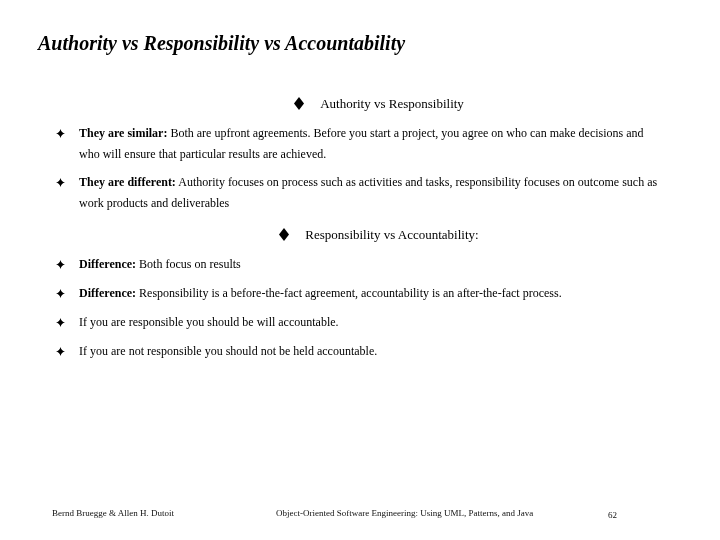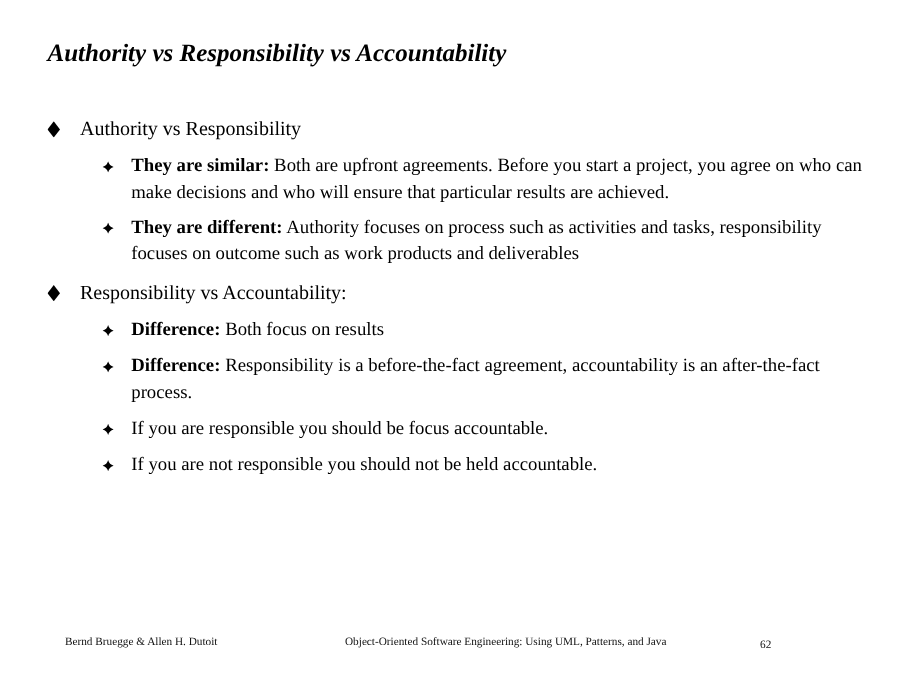--- a/index.html
+++ b/index.html
@@ -32,38 +32,39 @@
   .content {
     position: absolute;
     left: 0;
     top: 90px;
     right: 0;
   }
   .section-heading {
     display: flex;
     align-items: flex-start;
     padding-left: 38px;
-    font-size: 16px;
+    font-size: 13px;
     line-height: 27px;
     margin-bottom: 6px;
+    justify-content: center;
   }
   .section-heading .b1 {
     width: 10px;
     margin-top: 7px;
     margin-right: 16px;
     flex: 0 0 auto;
   }
   .section2 {
     margin-top: 0;
   }
   .item {
     display: flex;
     align-items: flex-start;
-    padding-left: 82px;
-    font-size: 15px;
+    padding-left: 56px;
+    font-size: 12px;
     line-height: 21px;
   }
   .section1 .item { margin-bottom: 7px; }
   .section2 .item { margin-bottom: 8px; }
   .item .b2 {
     width: 9px;
     margin-top: 6px;
     margin-right: 14px;
     flex: 0 0 auto;
   }
@@ -150,21 +151,21 @@
         </span>
         <div class="itext"><b>Difference:</b><span> Responsibility is a before-the-fact agreement, accountability is an after-the-fact process.</span></div>
       </div>
 
       <div class="item">
         <span class="b2">
           <svg width="9" height="9" viewBox="0 0 16 16">
               <path d="M8 0 Q9.6 6.4 16 8 Q9.6 9.6 8 16 Q6.4 9.6 0 8 Q6.4 6.4 8 0 Z" fill="#000"></path>
             </svg>
         </span>
-        <div class="itext"><b></b><span>If you are responsible you should be focus accountable.</span></div>
+        <div class="itext"><b></b><span>If you are responsible you should be will accountable.</span></div>
       </div>
 
       <div class="item">
         <span class="b2">
           <svg width="9" height="9" viewBox="0 0 16 16">
               <path d="M8 0 Q9.6 6.4 16 8 Q9.6 9.6 8 16 Q6.4 9.6 0 8 Q6.4 6.4 8 0 Z" fill="#000"></path>
             </svg>
         </span>
         <div class="itext"><b></b><span>If you are not responsible you should not be held accountable.</span></div>
       </div>

